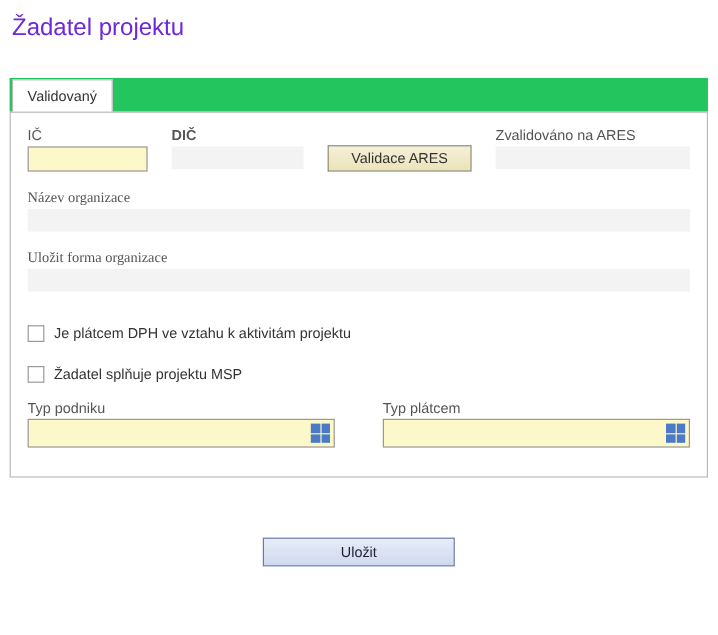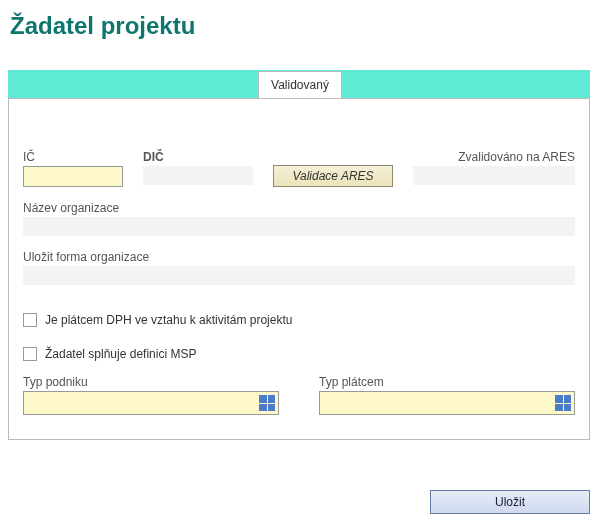--- a/index.html
+++ b/index.html
@@ -6,52 +6,51 @@
   body {
     margin: 0;
     padding: 8px;
     font-family: Arial, sans-serif;
     font-size: 12px;
     background: #fff;
     width: 598px;
     color: #333;
   }
   .page-title {
-    color: #0f766e;
-    font-size: 24px;
-    font-weight: bold;
+    color: #6d28d9;
+    font-size: 20px;
+    font-weight: normal;
     margin: 4px 0 30px 2px;
   }
   .tab-row {
-    background: #5eead4;
+    background: #22c55e;
     height: 28px;
     display: flex;
     align-items: flex-end;
-    justify-content: center;
   }
   .tab {
     background: #fff;
     border: 1px solid #bbb;
     border-bottom: none;
     padding: 6px 12px;
     font-size: 12px;
     color: #333;
     margin-left: 2px;
   }
   .form-panel {
     border: 1px solid #bbb;
     padding: 12px 14px 24px 14px;
   }
   .row {
     display: flex;
     gap: 20px;
     margin-bottom: 14px;
     align-items: flex-start;
   }
-  .col { display: flex; flex-direction: column; margin-top: 39px; }
+  .col { display: flex; flex-direction: column; }
   .label {
     color: #555;
     margin-bottom: 2px;
   }
   .input-ro {
     background: #f3f3f3;
     border: none;
     height: 19px;
     width: 100%;
   }
@@ -59,30 +58,29 @@
     background: #fdf8c9;
     border: 1px solid #999;
     height: 21px;
     padding: 0 2px;
   }
   .input-boxed {
     background: #f3f3f3;
     border: 1px solid #999;
     height: 22px;
   }
-  .full-row { margin-bottom: 14px; }
+  .full-row { margin-bottom: 14px; font-family: Liberation Serif, serif; }
   .btn-validate {
     background: linear-gradient(#f5f0d8,#ece3b9);
     border: 1px solid #8a8a6a;
     padding: 2px 10px;
     font-size: 12px;
     color: #333;
     cursor: pointer;
     height: 22px;
-    font-style: italic;
   }
   .checkbox-row {
     display: flex;
     align-items: center;
     gap: 8px;
     margin: 6px 0 14px 0;
   }
   .checkbox {
     width: 14px;
     height: 14px;
@@ -112,21 +110,21 @@
     grid-template-columns: repeat(2, 1fr);
     grid-template-rows: repeat(2, 1fr);
     gap: 1px;
     cursor: pointer;
   }
   .picker-icon span {
     background: #4a7ac8;
   }
   .save-bar {
     display: flex;
-    justify-content: flex-end;
+    justify-content: center;
     margin-top: 50px;
   }
   .btn-save {
     background: linear-gradient(#e6ecf7,#cfd9ef);
     border: 1px solid #6a7aa8;
     width: 160px;
     height: 24px;
     font-size: 12px;
     color: #223;
     cursor: pointer;
@@ -149,21 +147,21 @@
       <input class="input-yellow" type="text" value="" style="">
     </div>
     <div class="col" style="width:110px;font-weight:bold;">
       <div class="label">DIČ</div>
       <div class="input-ro"></div>
     </div>
     <div class="col" style="width:120px; justify-content:flex-end;">
       <div style="height:15px;"></div>
       <button class="btn-validate">Validace ARES</button>
     </div>
-    <div class="col" style="flex:1;text-align:right;">
+    <div class="col" style="flex:1;">
       <div class="label">Zvalidováno na ARES</div>
       <div class="input-ro"></div>
     </div>
   </div>
 
   <div class="full-row">
     <div class="label">Název organizace</div>
     <div class="input-ro" style="height:19px;"></div>
   </div>
 
@@ -176,21 +174,21 @@
     <div style="flex:1;">
       <div class="checkbox-row" style="margin-top:14px;">
         <div class="checkbox"></div>
         <div>Je plátcem DPH ve vztahu k aktivitám projektu</div>
       </div>
     </div>
   </div>
 
   <div class="checkbox-row">
     <div class="checkbox"></div>
-    <div>Žadatel splňuje definici MSP</div>
+    <div>Žadatel splňuje projektu MSP</div>
   </div>
 
   <div class="bottom-grid">
     <div class="grid-col">
       <div class="label">Typ podniku</div>
       <div class="picker">
         <span style="flex:1;"></span>
         <div class="picker-icon">
           <span></span>
             <span></span>

